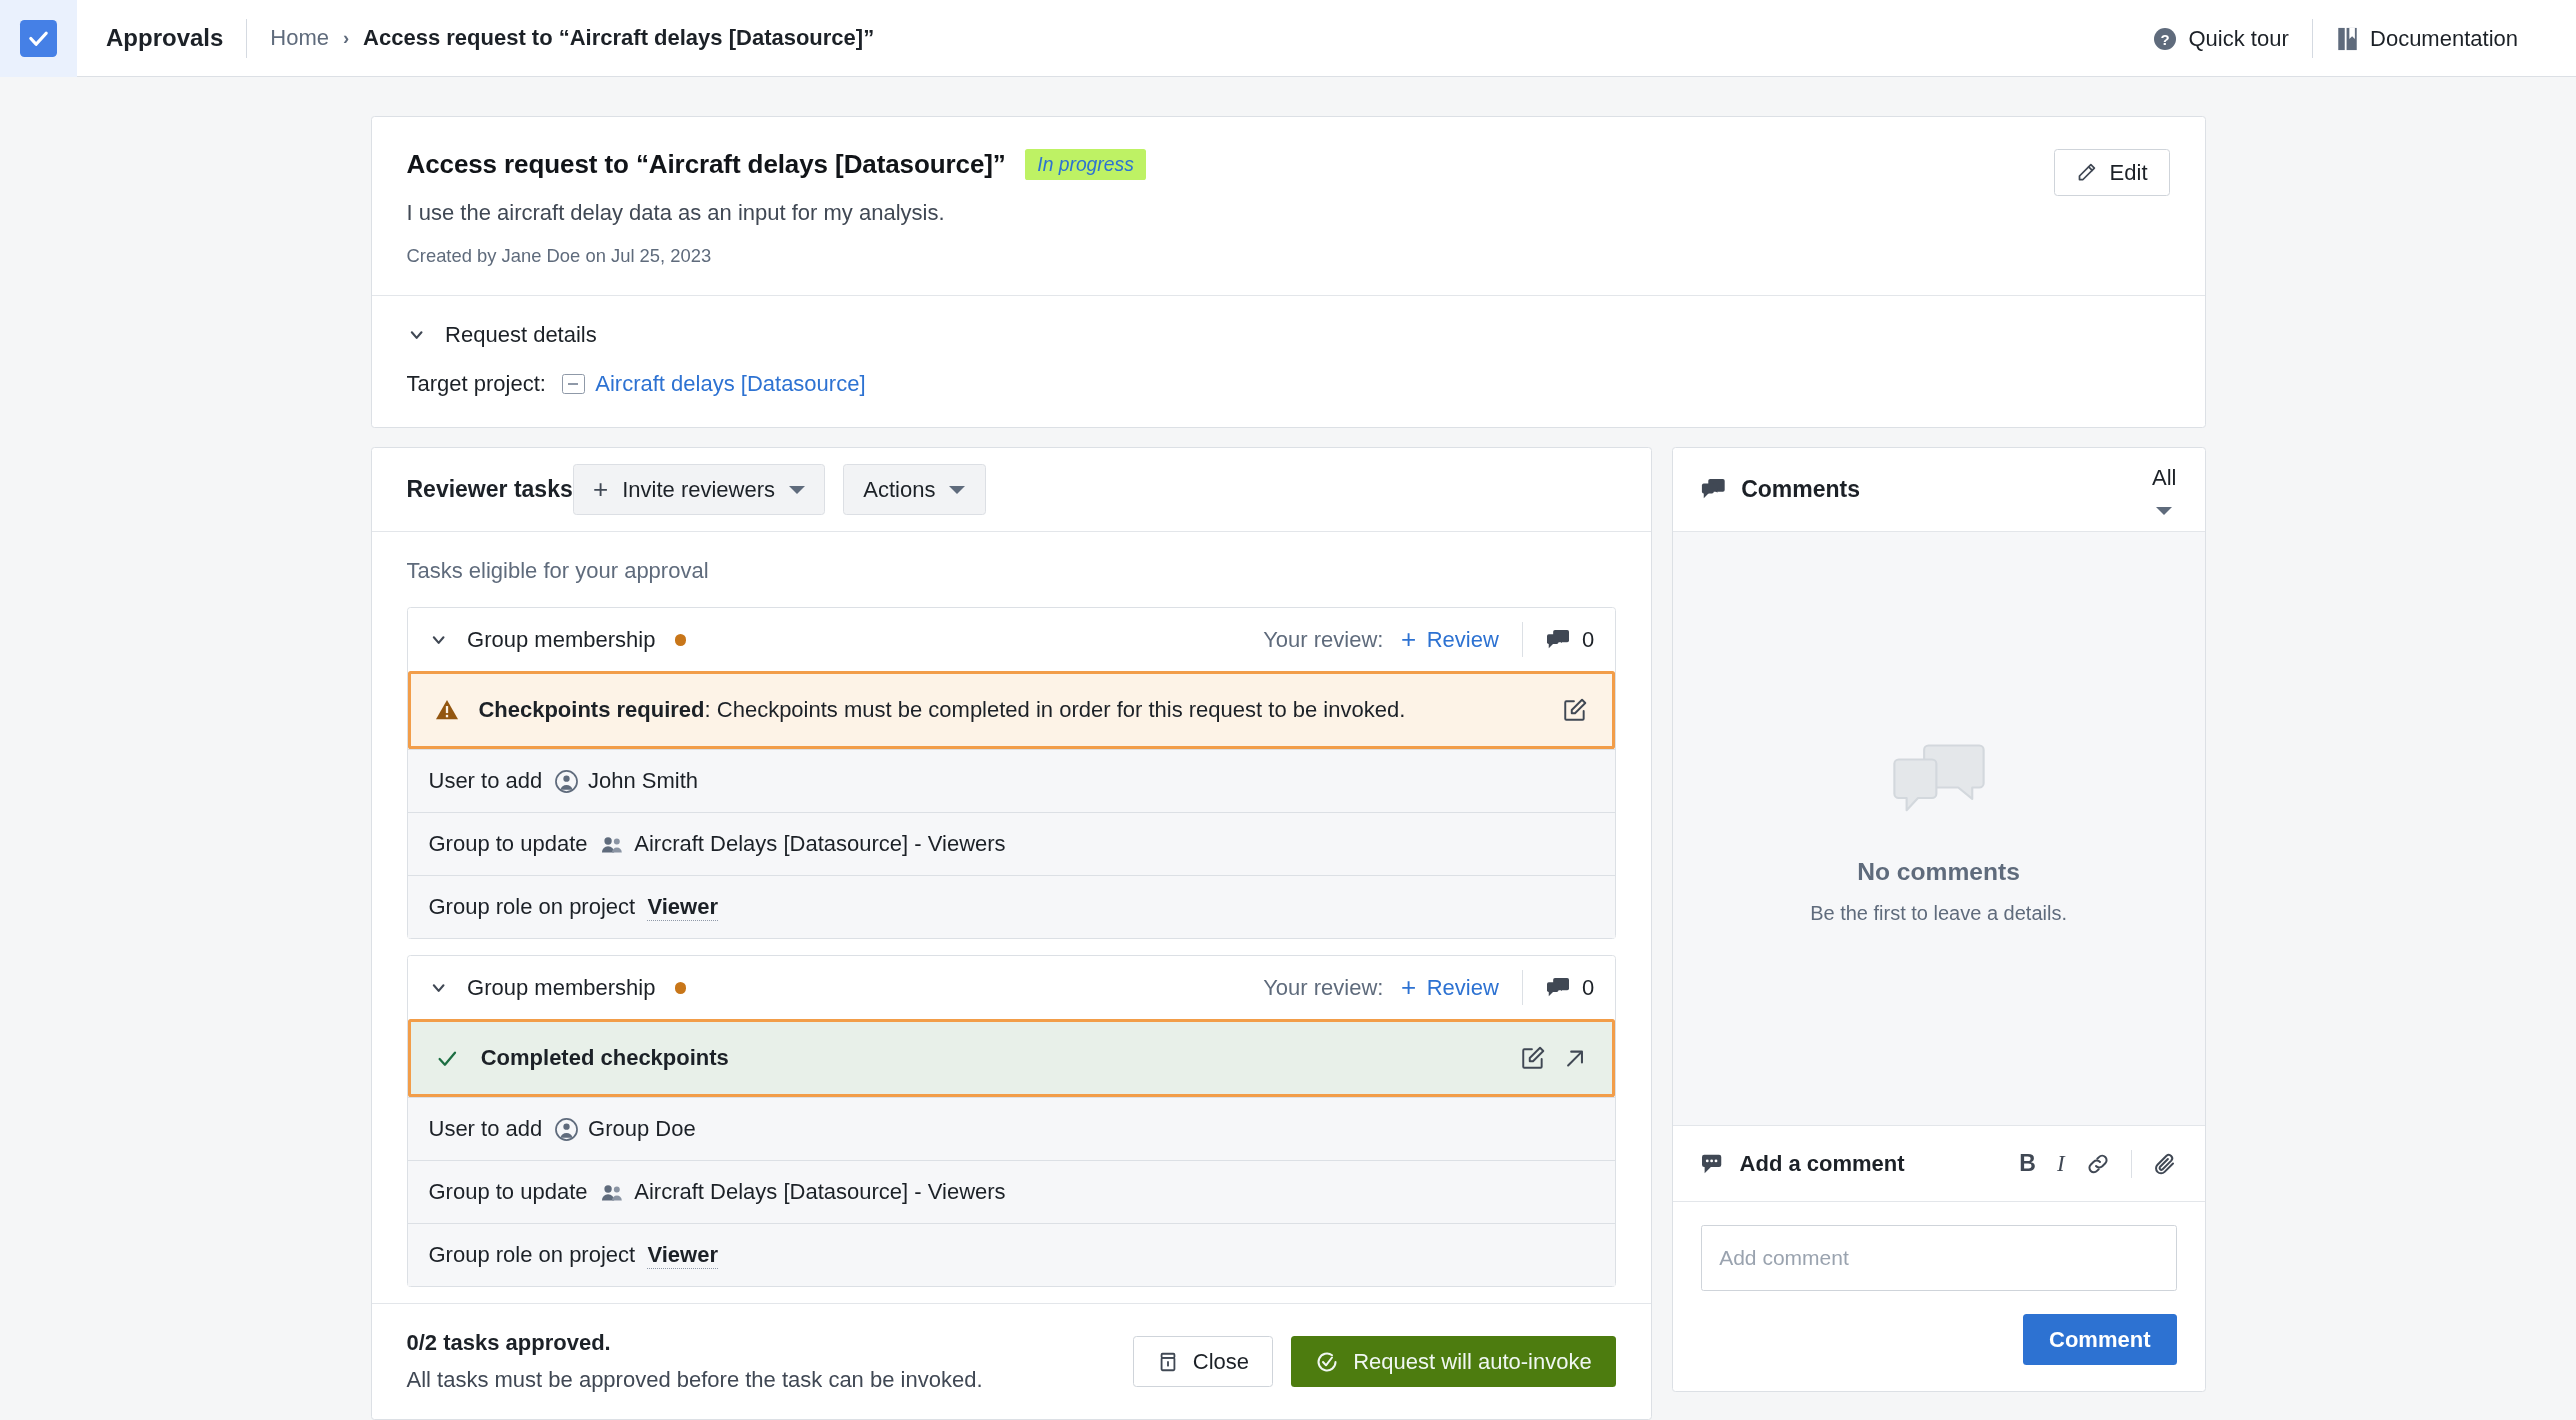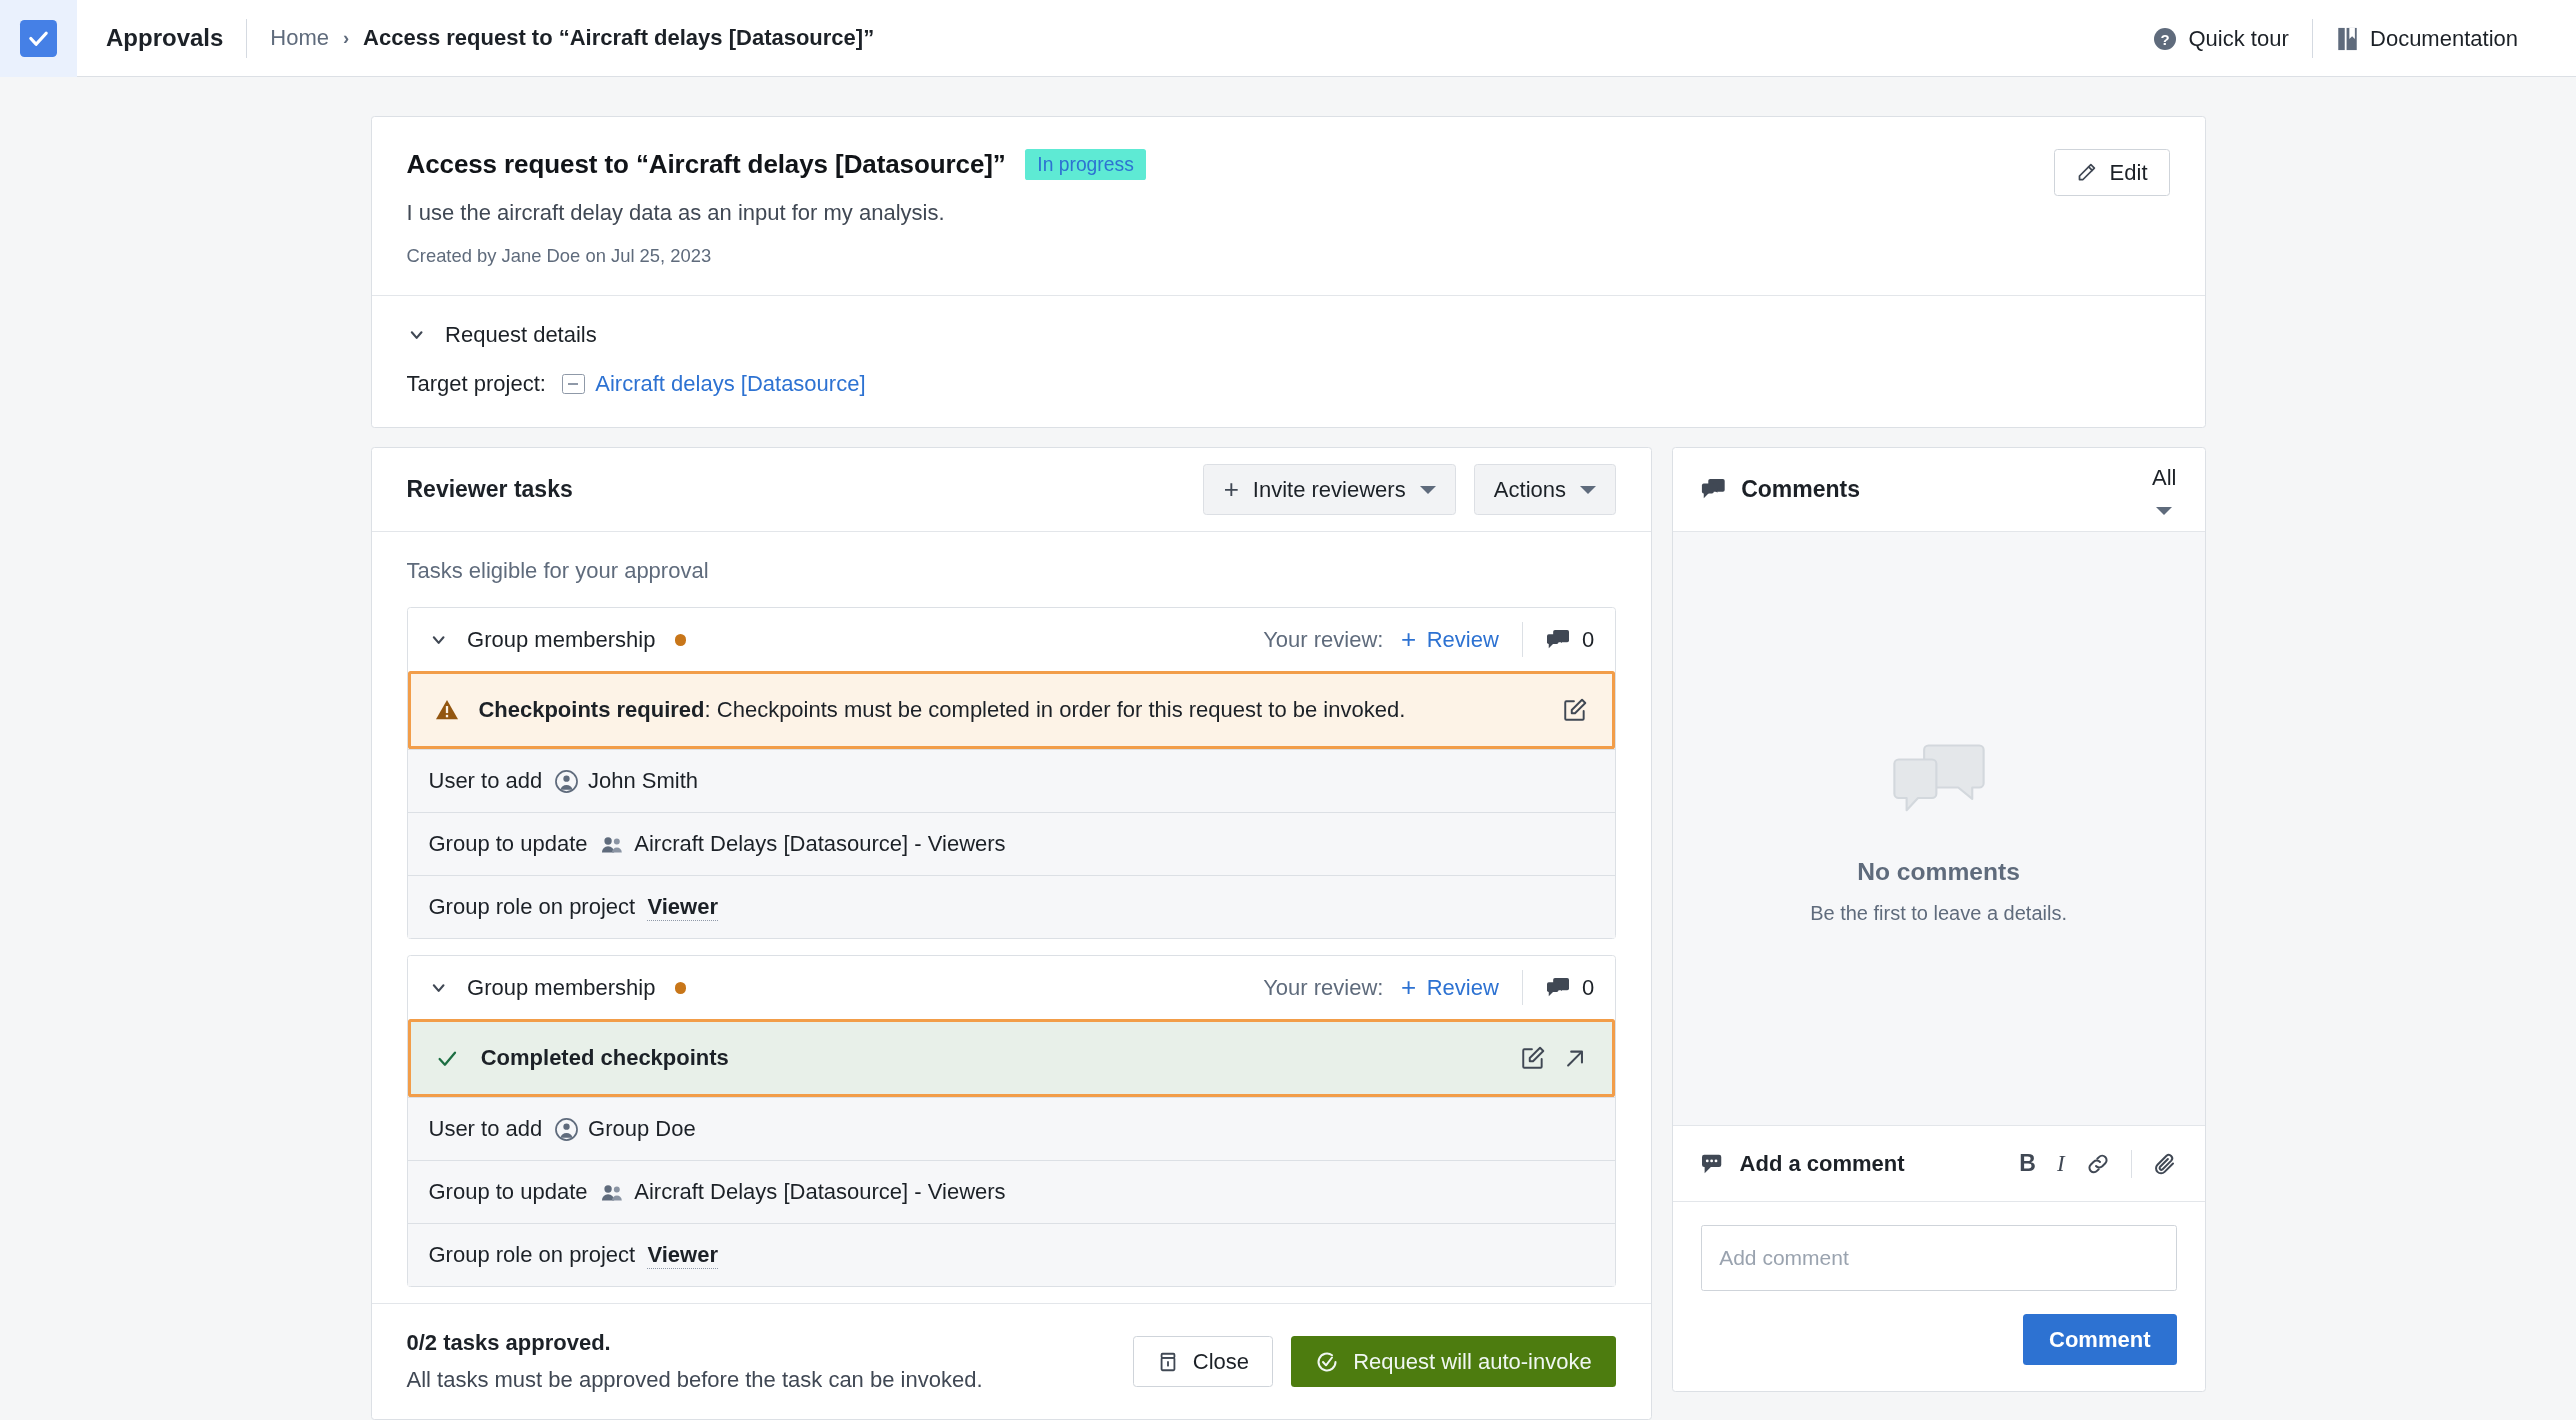--- a/index.html
+++ b/index.html
@@ -59,23 +59,24 @@
     border: 0.9px solid #dce0e5;
     border-radius: 3.5px;
   }
 
   
   .hdr-card { margin-bottom: 19.3px; }
   .hdr-main { padding: 32px 35px 28px 35px; border-bottom: 0.9px solid #e3e6ea; position: relative; }
   .title-row { display: flex; align-items: center; gap: 19.3px; }
   .req-title { font-size: 26px; font-weight: bold; color: #111418; letter-spacing: -0.1px; }
   .badge {
-    background: #5eead4; color: #2d72d2;
+    background: #bef264; color: #2d72d2;
     font-size: 19.3px; padding: 6.1px 12.3px; border-radius: 2.6px;
     line-height: 1;
+    font-style: italic;
   }
   .req-desc { font-size: 22px; color: #404854; margin-top: 19.3px; }
   .req-meta { font-size: 18.4px; color: #5f6b7c; margin-top: 19.3px; }
   .edit-btn {
     position: absolute; right: 35px; top: 32px;
     display: flex; align-items: center; gap: 12.3px;
     border: 0.9px solid #cfd4da; border-radius: 3.5px;
     background: #fff; padding: 9.7px 21px;
     font-size: 22px; color: #1c2127;
   }
@@ -92,21 +93,21 @@
   .link { color: #2d72d2; }
 
   
   .cols { display: flex; gap: 19.3px; align-items: flex-start; }
   .col-left { width: 1282px; }
   .col-right { width: 534px; }
 
   
   .rt-head {
     height: 84px; padding: 0 35px;
-    display: flex; align-items: center; justify-content: space-between;
+    display: flex; align-items: center; 
     border-bottom: 0.9px solid #e3e6ea;
   }
   .rt-title { font-size: 23px; font-weight: bold; color: #1c2127; }
   .rt-btns { display: flex; align-items: center; gap: 17.6px; }
   .btn-grey {
     background: #f2f3f5; border: 0.9px solid #dcdfe4; border-radius: 3.5px;
     display: flex; align-items: center; gap: 14px;
     padding: 11.4px 19.3px; font-size: 22px; color: #1c2127;
   }
   .plus { font-size: 26px; color: #404854; line-height: 0.8; font-weight: 500; }

